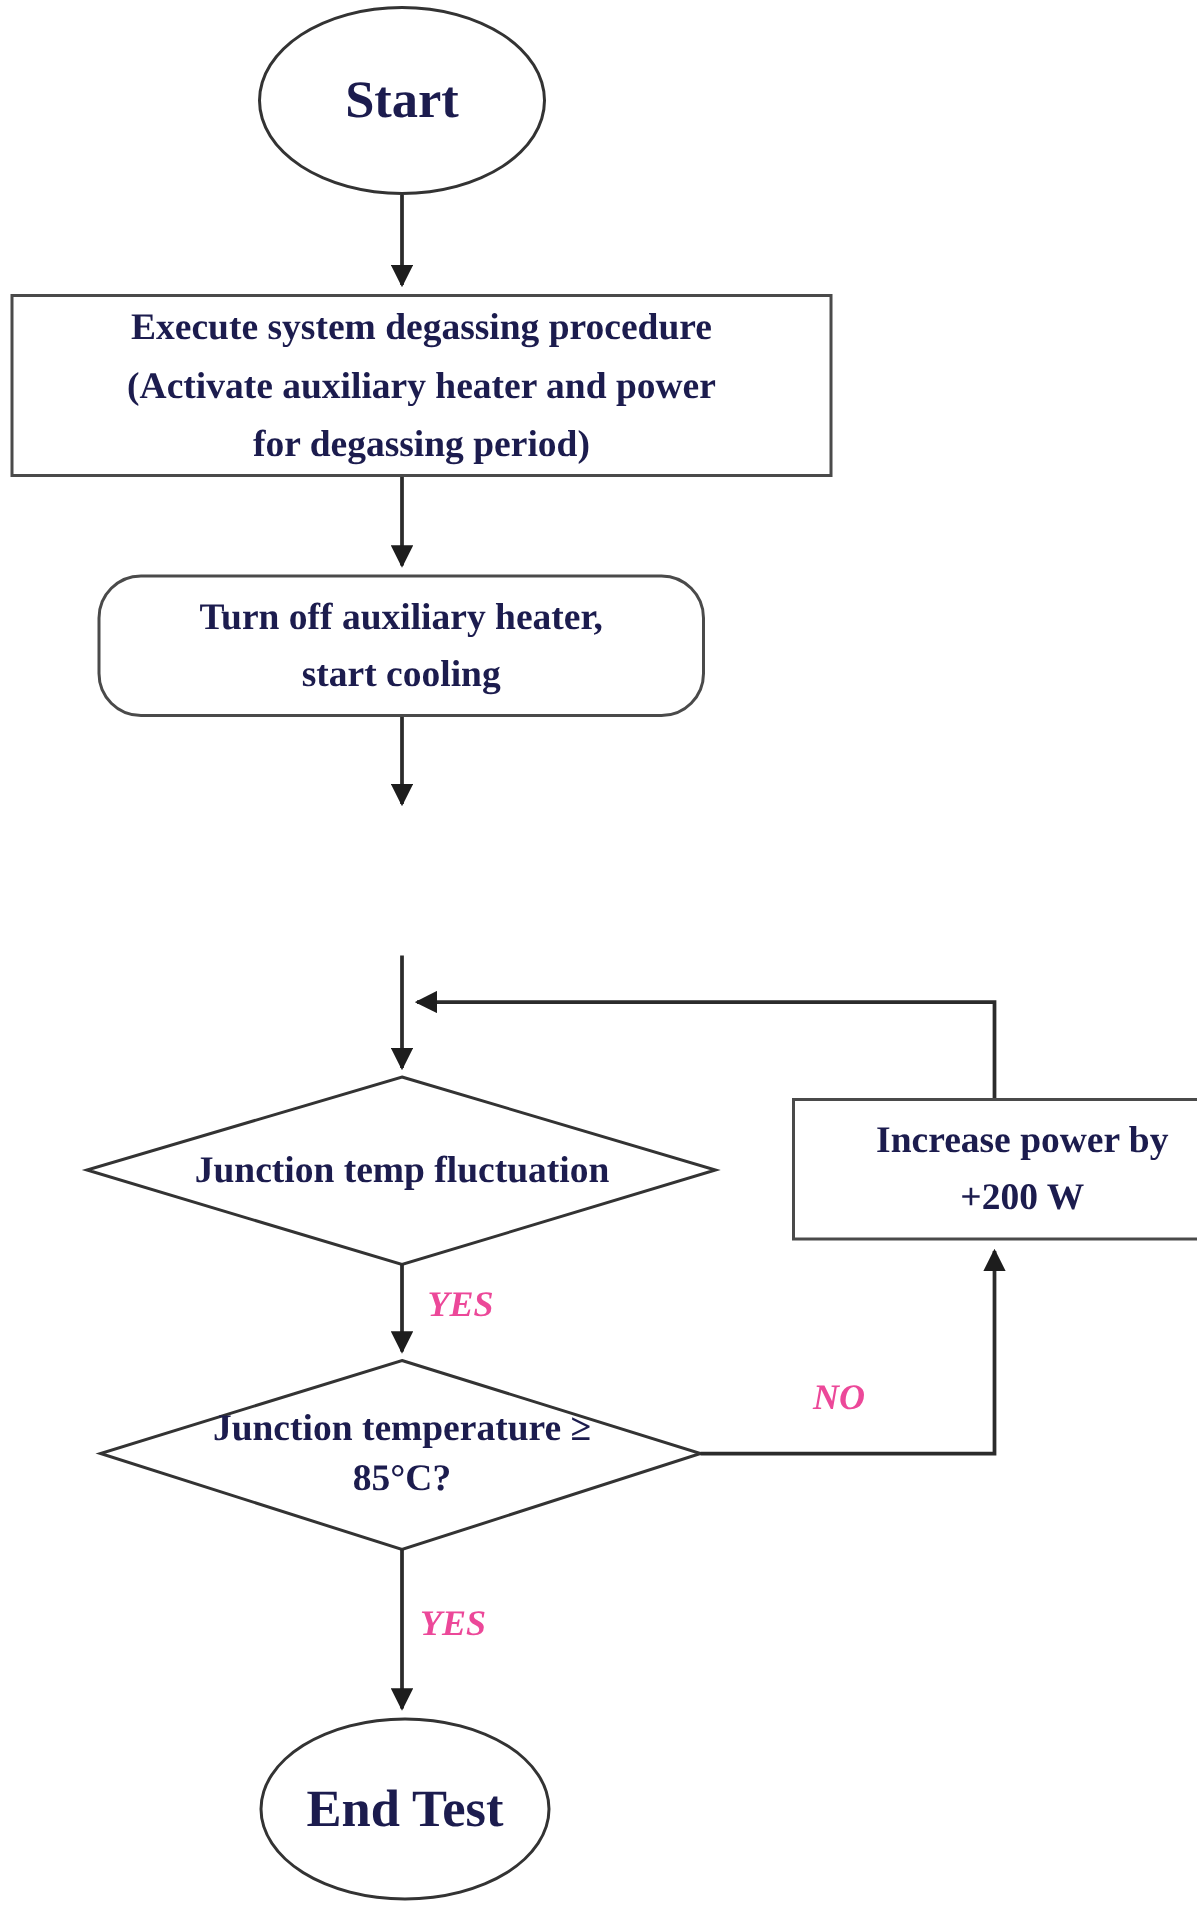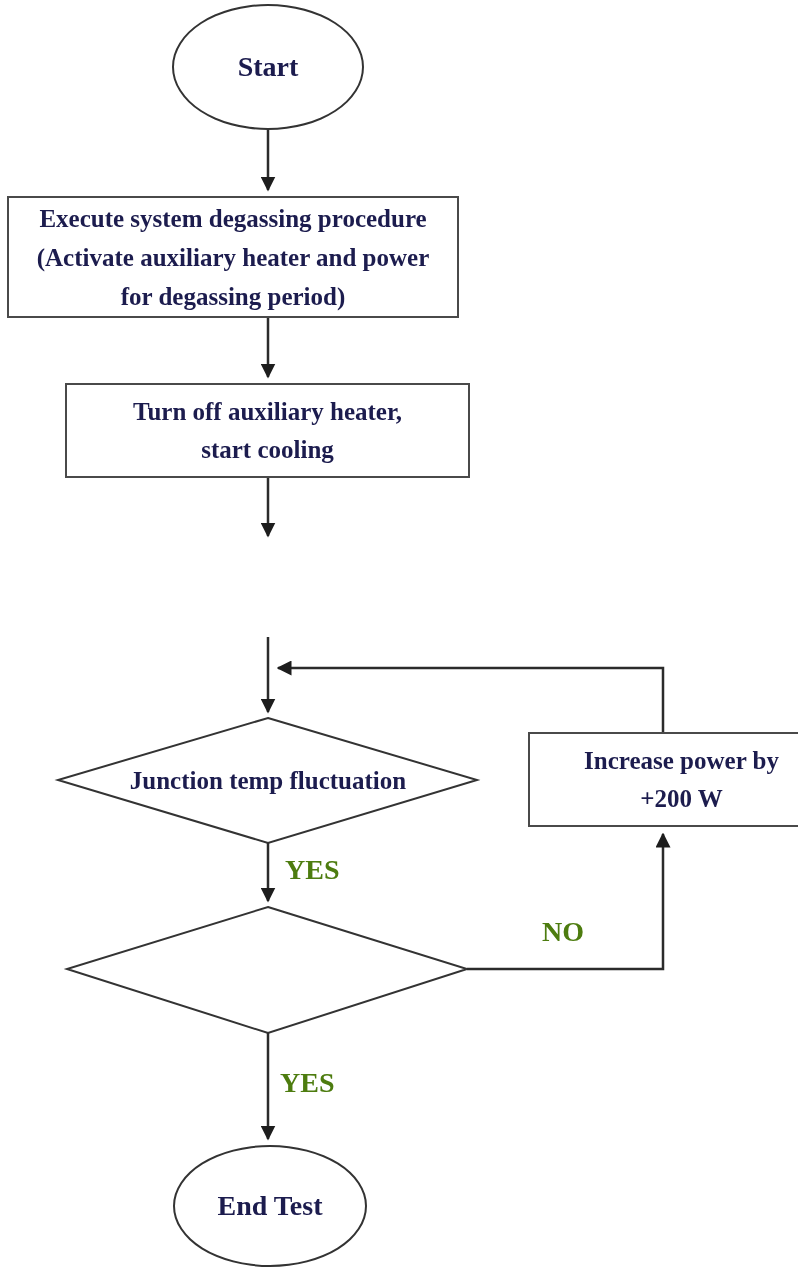--- a/index.html
+++ b/index.html
@@ -21,42 +21,43 @@
     align-items: center;
     justify-content: center;
     text-align: center;
     color: #1c1c4e;
     font-weight: bold;
     box-sizing: border-box;
     background: #ffffff;
   }
   .node span { display: block; }
   .rect { border: 2.5px solid #4a4a4a; }
-  .terminator { border: 2px solid #333333; border-radius: 50%; font-size: 28px; }
+  .terminator { border: 2px solid #333333; border-radius: 50%; font-size: 35px; }
   .dlabel {
     position: absolute;
     display: flex;
     flex-direction: column;
     align-items: center;
     justify-content: center;
     text-align: center;
     color: #1c1c4e;
     font-weight: bold;
     background: transparent;
   }
   .edge-label {
     position: absolute;
-    color: #4d7c0f;
+    color: #ec4899;
     font-weight: bold;
-    font-size: 28px;
+    font-size: 24px;
     line-height: 28px;
+    font-style: italic;
   }
 
-  .node-degas    { left: 7px;   top: 196px; width: 452px; height: 122px; font-size: 25px; line-height: 39px; }
-  .node-cooling  { left: 65px;  top: 383px; width: 405px; height: 95px;  font-size: 25px; line-height: 38px; }
+  .node-degas    { left: 7px;   top: 196px; width: 548px; height: 122px; font-size: 25px; line-height: 39px; }
+  .node-cooling  { left: 65px;  top: 383px; width: 405px; height: 95px;  font-size: 25px; line-height: 38px; border-radius: 29px; }
   .node-setpower { left: 68px;  top: 542px; width: 400px; height: 95px;  font-size: 25px; line-height: 38px; }
   .node-increase { left: 528px; top: 732px; width: 307px; height: 95px;  font-size: 25px; line-height: 38px; }
   .node-start    { left: 172px; top: 4px;    width: 192px; height: 126px; }
   .node-end      { left: 173px; top: 1145px; width: 194px; height: 122px; }
   .dlabel-fluct  { left: 78px;  top: 744px; width: 380px; height: 72px;  font-size: 25px; line-height: 33px; }
   .dlabel-temp   { left: 78px;  top: 933px; width: 380px; height: 72px;  font-size: 25px; line-height: 33px; }
   .label-yes1 { left: 285px; top: 856px; }
   .label-no   { left: 542px; top: 918px; }
   .label-yes2 { left: 280px; top: 1069px; }
 </style>
@@ -98,20 +99,24 @@
   <div class="node rect node-cooling">
     <span>Turn off auxiliary heater,</span>
     <span>start cooling</span>
   </div>
 
 
   <div class="dlabel dlabel-fluct">
     <span>Junction temp fluctuation</span>
   </div>
 
+  <div class="dlabel dlabel-temp">
+    <span>Junction temperature ≥</span>
+    <span>85°C?</span>
+  </div>
 
   <div class="node rect node-increase">
     <span>Increase power by</span>
     <span>+200 W</span>
   </div>
 
   <div class="node terminator node-end">
     <span>End Test</span>
   </div>
 

